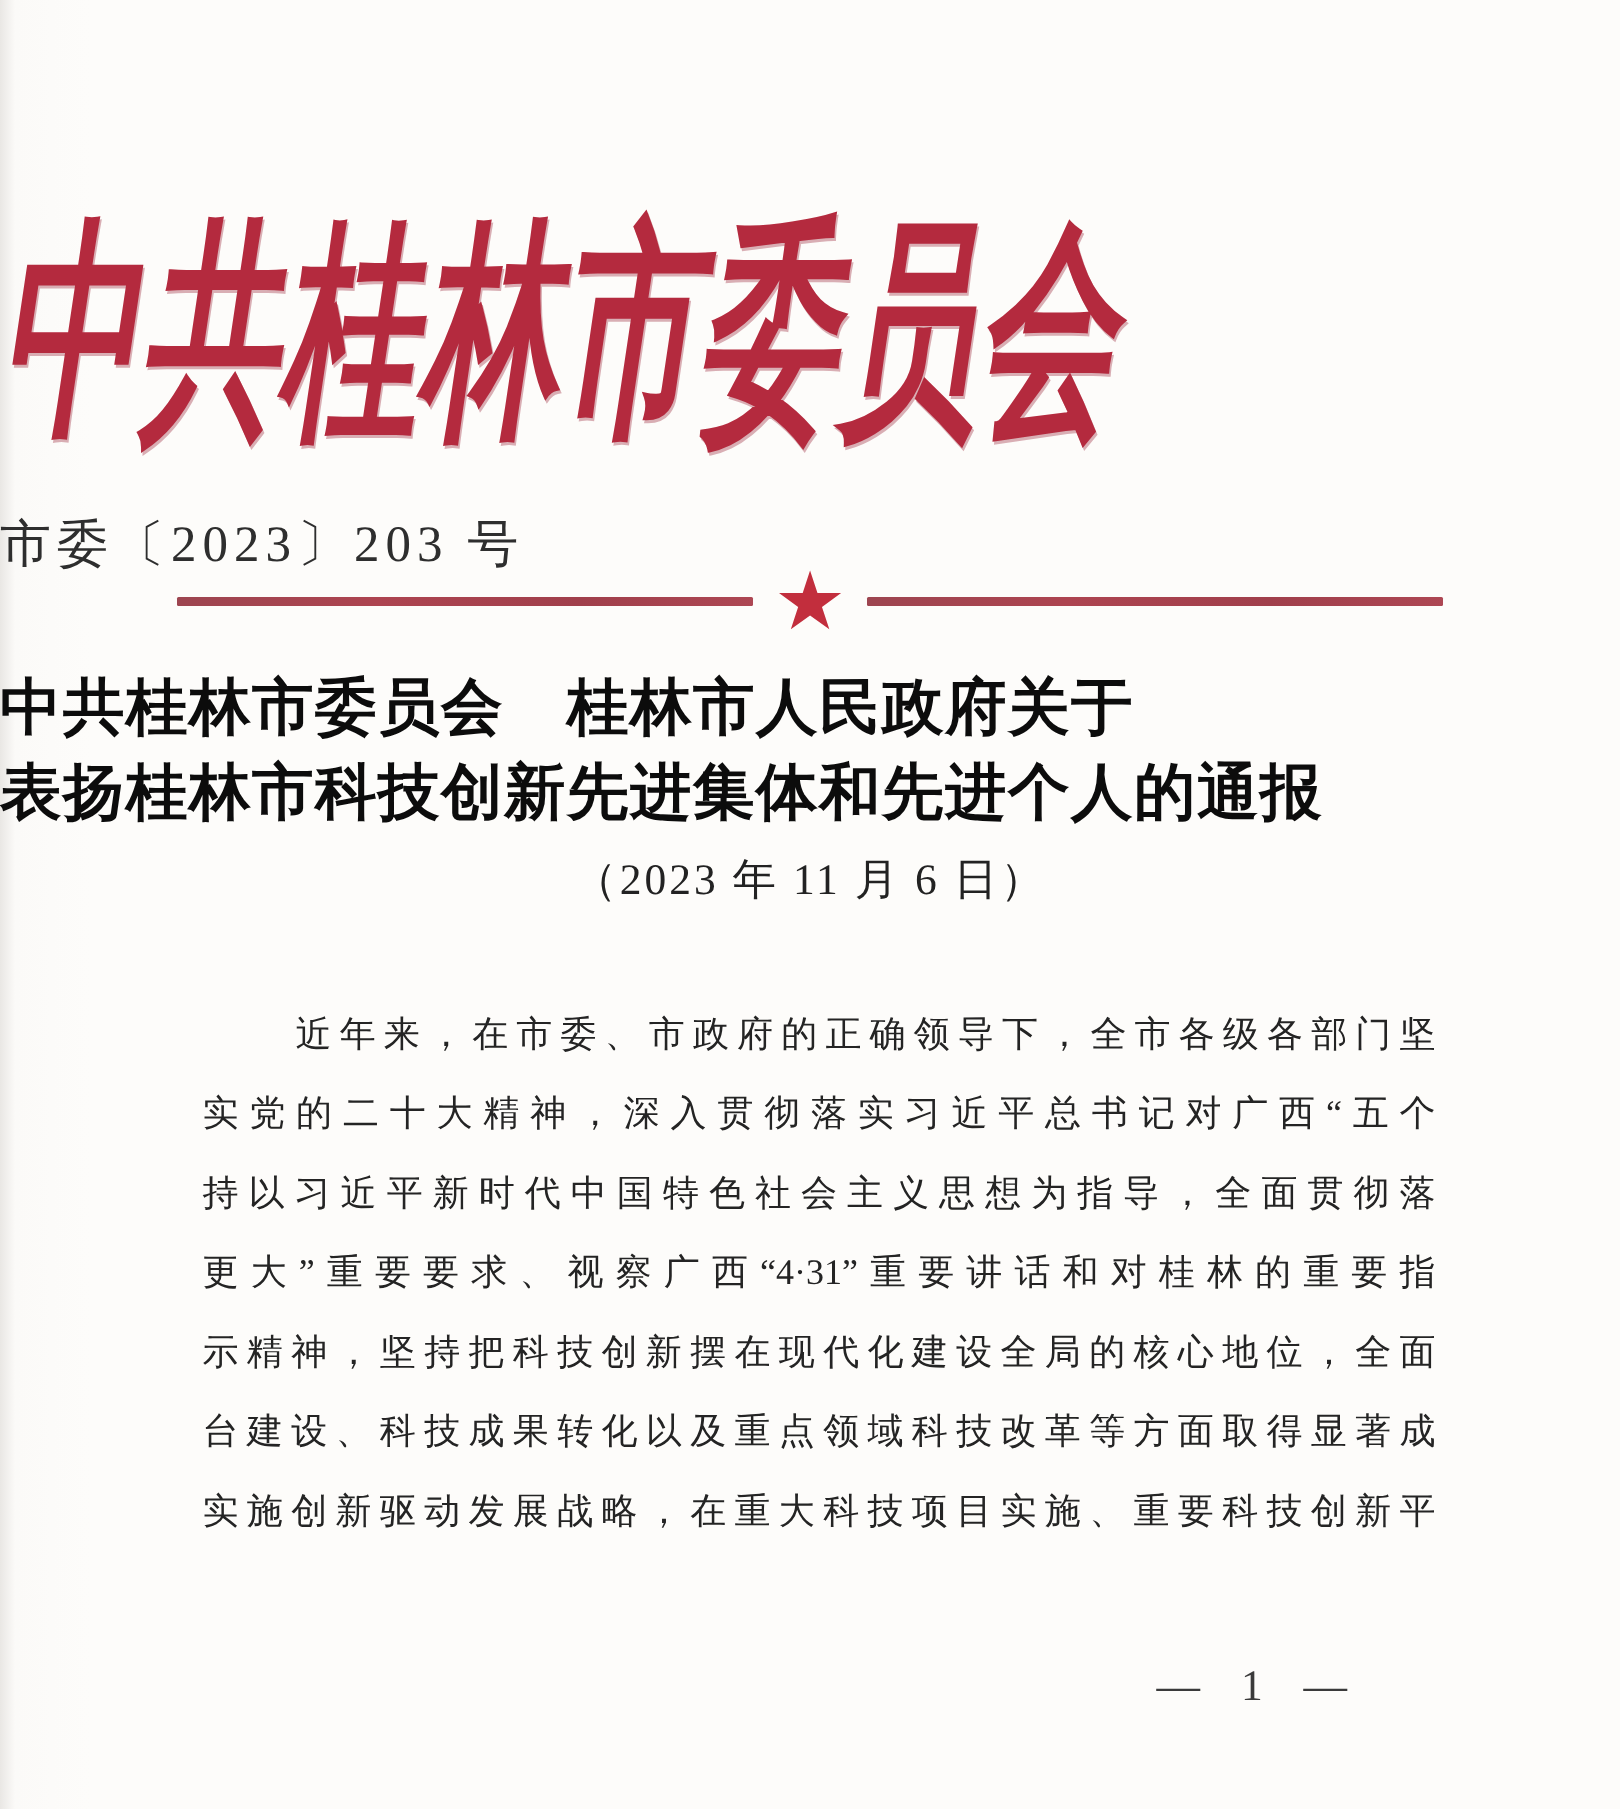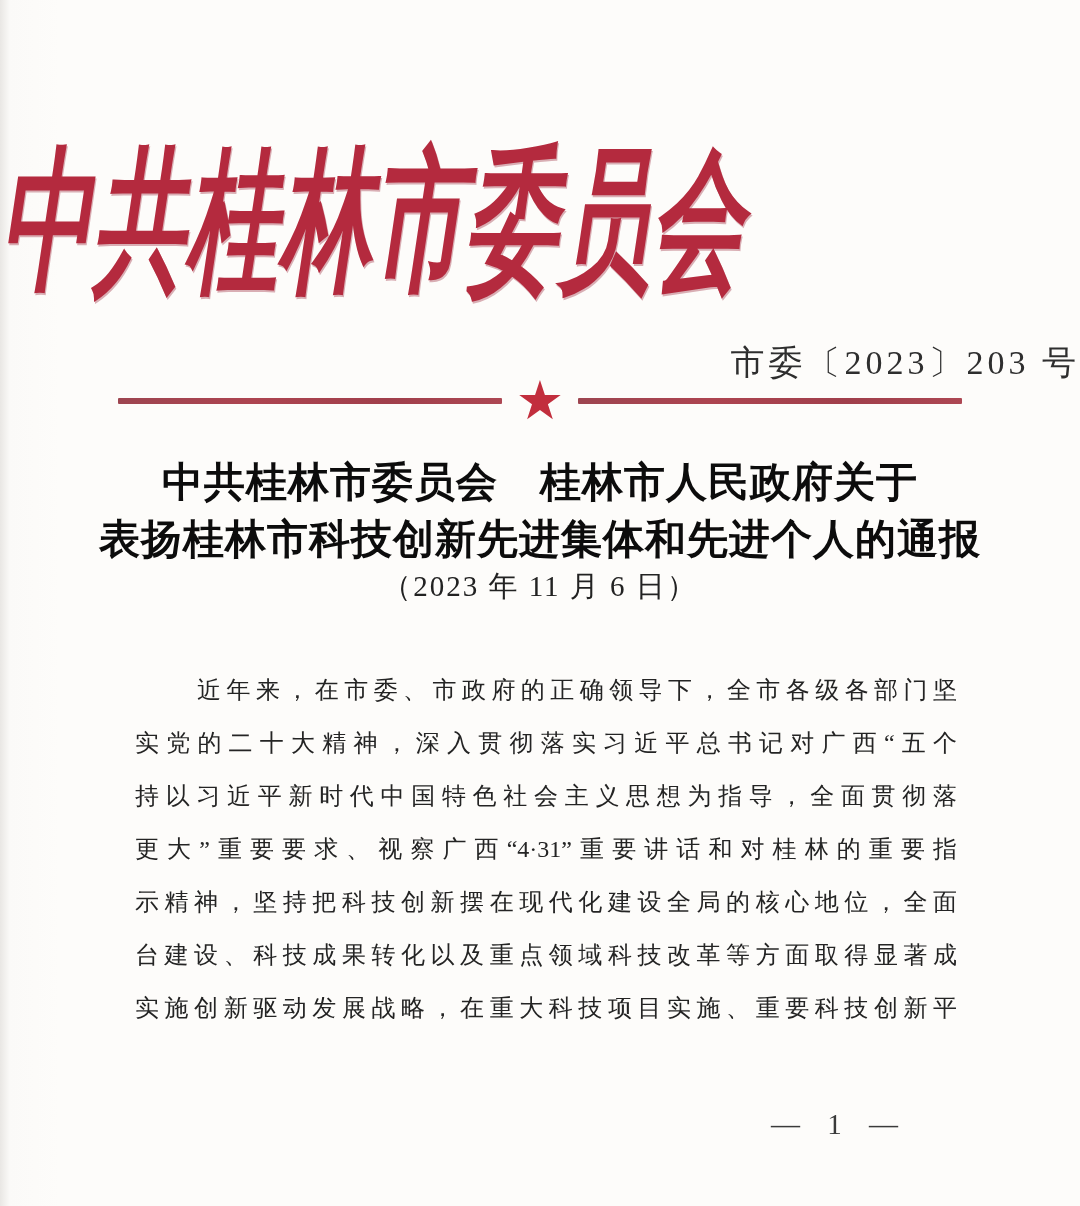--- a/index.html
+++ b/index.html
@@ -35,21 +35,21 @@
     transform-origin: center top;
     text-shadow: 1px 1px 0 rgba(150, 30, 50, 0.35);
   }
 
   
   .doc-number {
     position: absolute;
     top: 340px;
     left: 0;
     width: 1080px;
-    text-align: right;
+    text-align: left;
     font-size: 34px;
     letter-spacing: 4px;
     color: #2e2e2e;
   }
 
   
   .divider {
     position: absolute;
     top: 376px;
     left: 118px;
@@ -71,27 +71,26 @@
     margin: 0 14px;
     font-family: "DejaVu Sans", sans-serif;
   }
 
   
   .doc-title {
     position: absolute;
     top: 443px;
     left: 0;
     width: 1080px;
-    text-align: center;
+    text-align: left;
     font-weight: bold;
     font-size: 41px;
     line-height: 57px;
     color: #0c0c0c;
     letter-spacing: 1px;
-    margin-top: 11px;
   }
 
   
   .doc-date {
     position: absolute;
     top: 567px;
     left: 0;
     width: 1080px;
     text-align: center;
     font-size: 29px;

